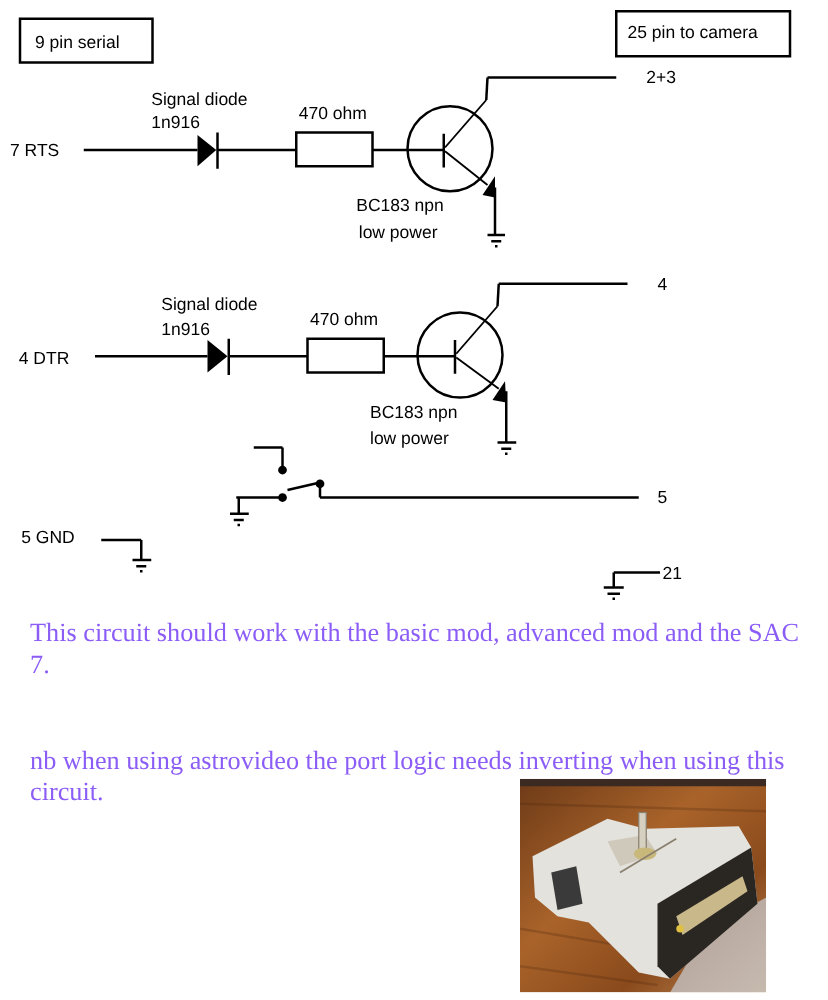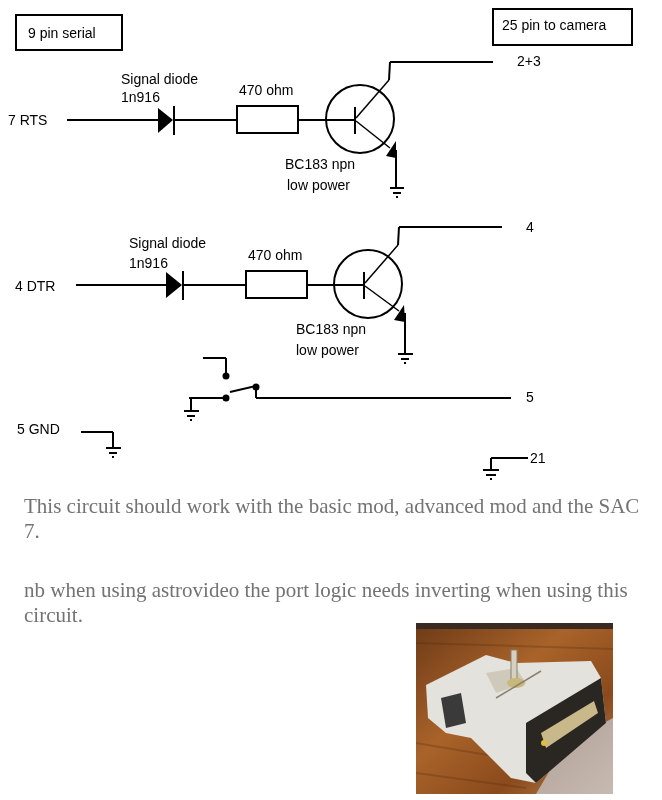--- a/index.html
+++ b/index.html
@@ -2,23 +2,23 @@
 <html><head>
 <meta charset="utf-8">
 <style>
   html, body { margin: 0; padding: 0; background: #ffffff; }
   body { width: 662px; height: 800px; position: relative; overflow: hidden; }
   #schematic { position: absolute; left: 0; top: 0; }
   #schematic text { font-family: "Liberation Sans", sans-serif; font-size: 14px; fill: #000; }
   .wire { stroke: #000; stroke-width: 2; fill: none; }
   .thin { stroke: #000; stroke-width: 1.5; fill: none; }
   .box { stroke: #000; stroke-width: 2; fill: #fff; }
-  .note { position: absolute; left: 24px; font-family: "Liberation Serif", serif; font-size: 21px; line-height: 25px; color: #737373; margin: 0; width: 630px; }
+  .note { position: absolute; left: 24px; font-family: "Liberation Serif", serif; font-size: 21px; line-height: 25px; color: #8b5cf6; margin: 0; width: 630px; }
   #note1 { top: 494px; }
-  #note2 { top: 578px; }
+  #note2 { top: 596px; }
   #photo { position: absolute; left: 416px; top: 623px; width: 197px; height: 171px; overflow: hidden; }
 </style>
 </head>
 <body>
 
 <svg id="schematic" width="662" height="480" viewBox="0 0 662 480">
 
   <g>
     <rect class="box" x="16" y="15" width="106" height="35"></rect>
     <text x="28" y="38">9 pin serial</text>

